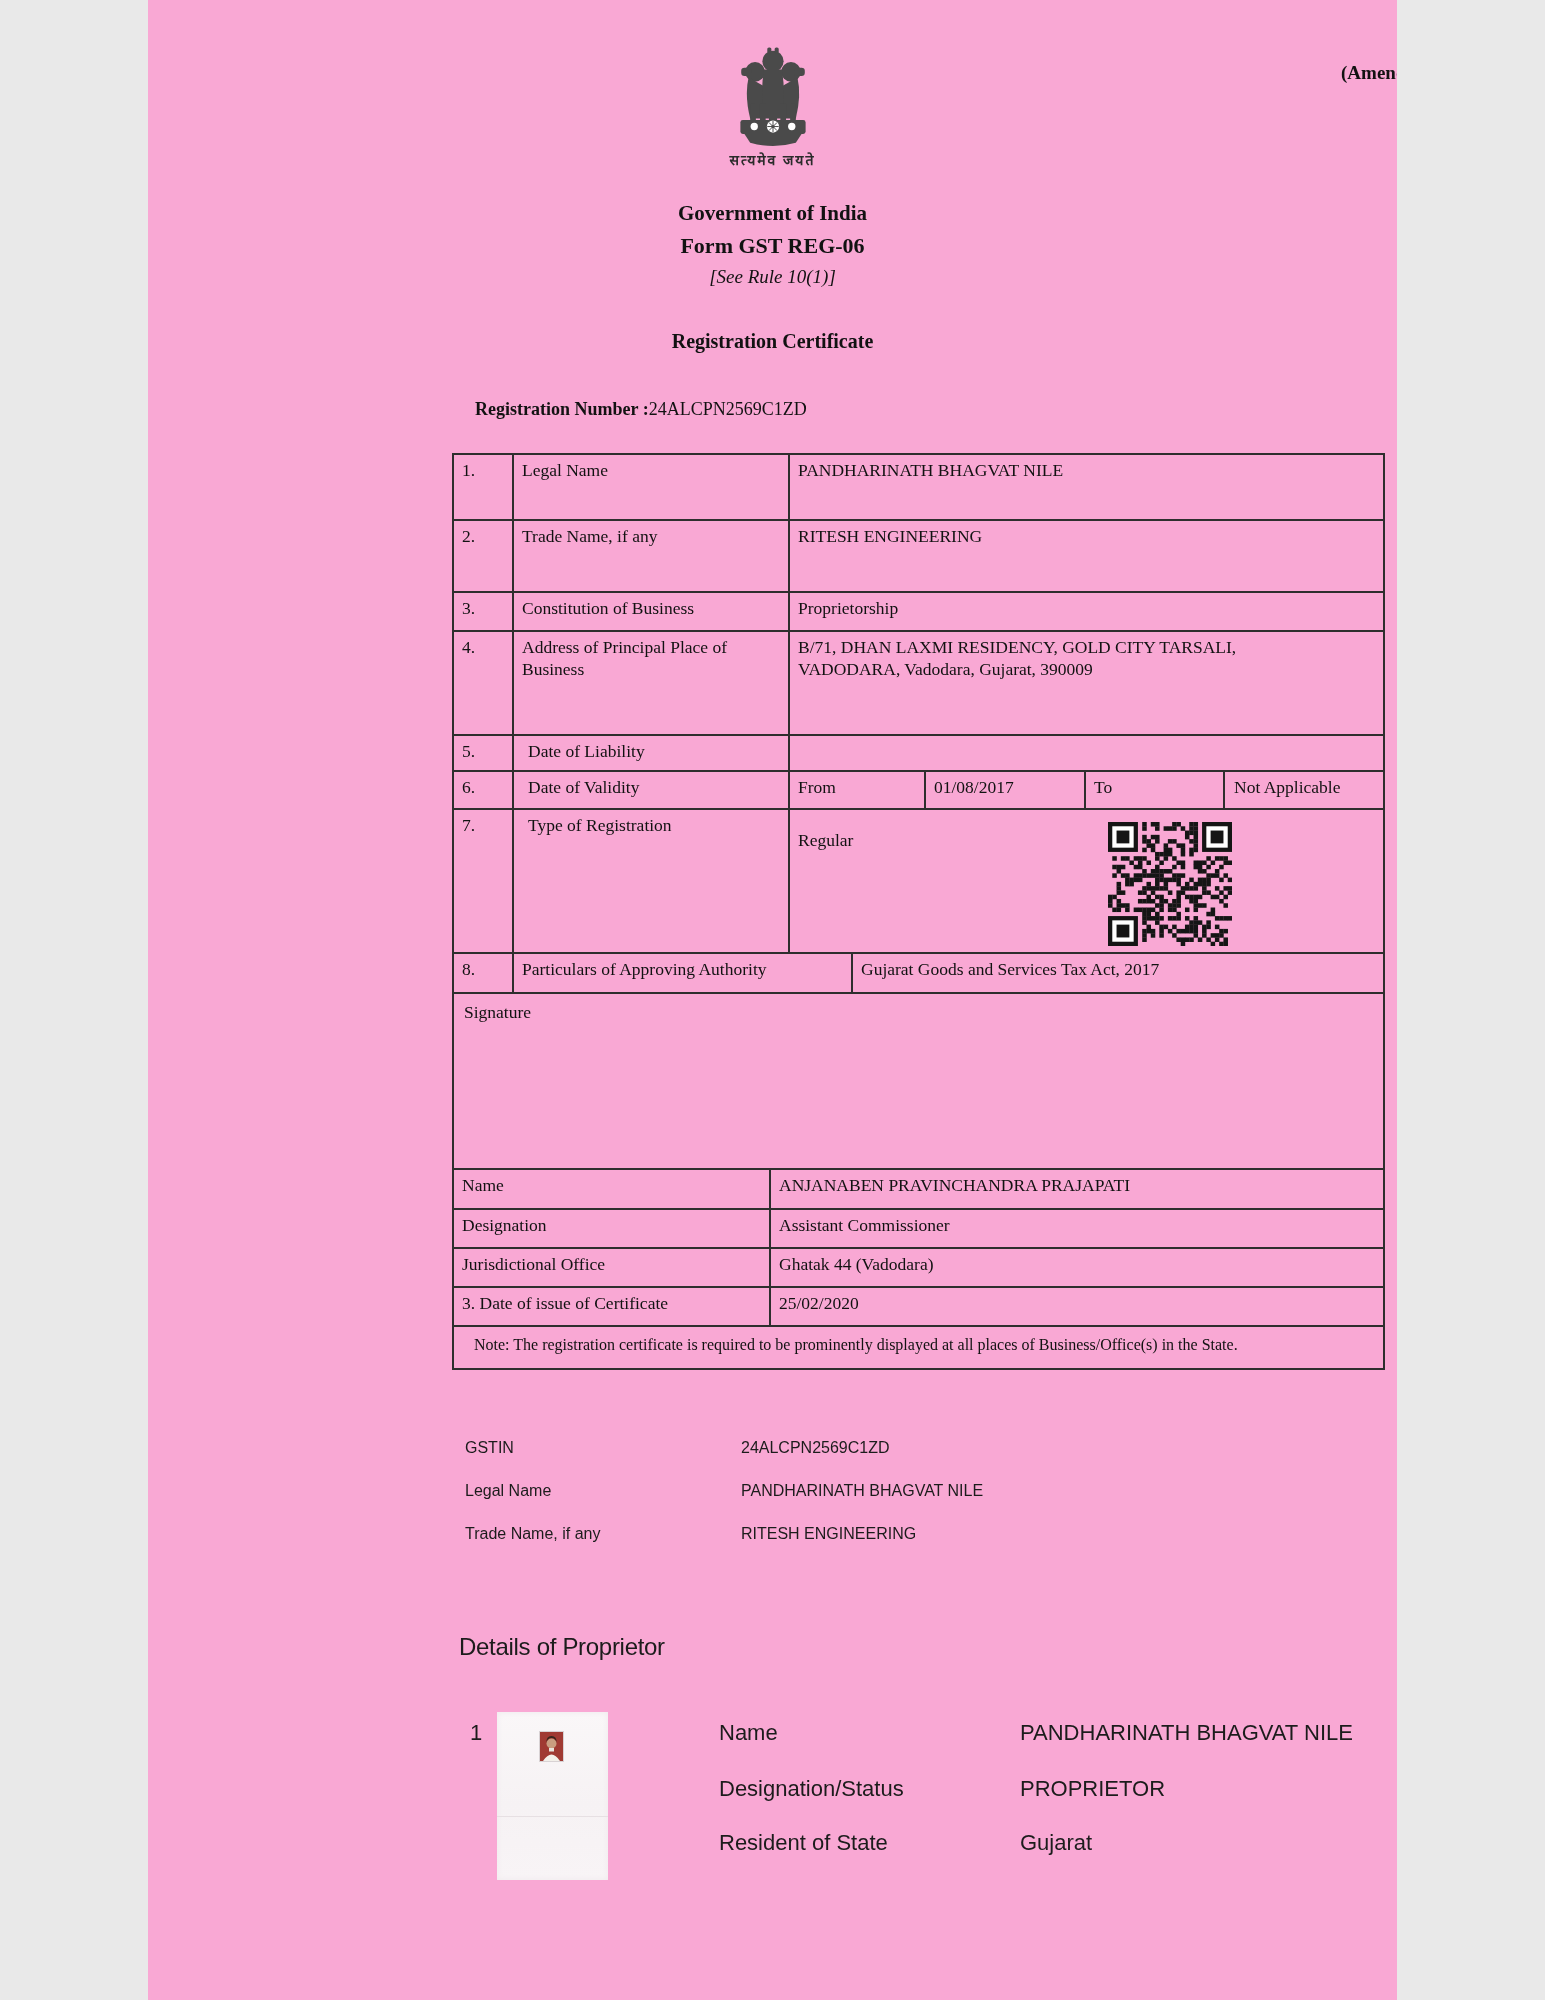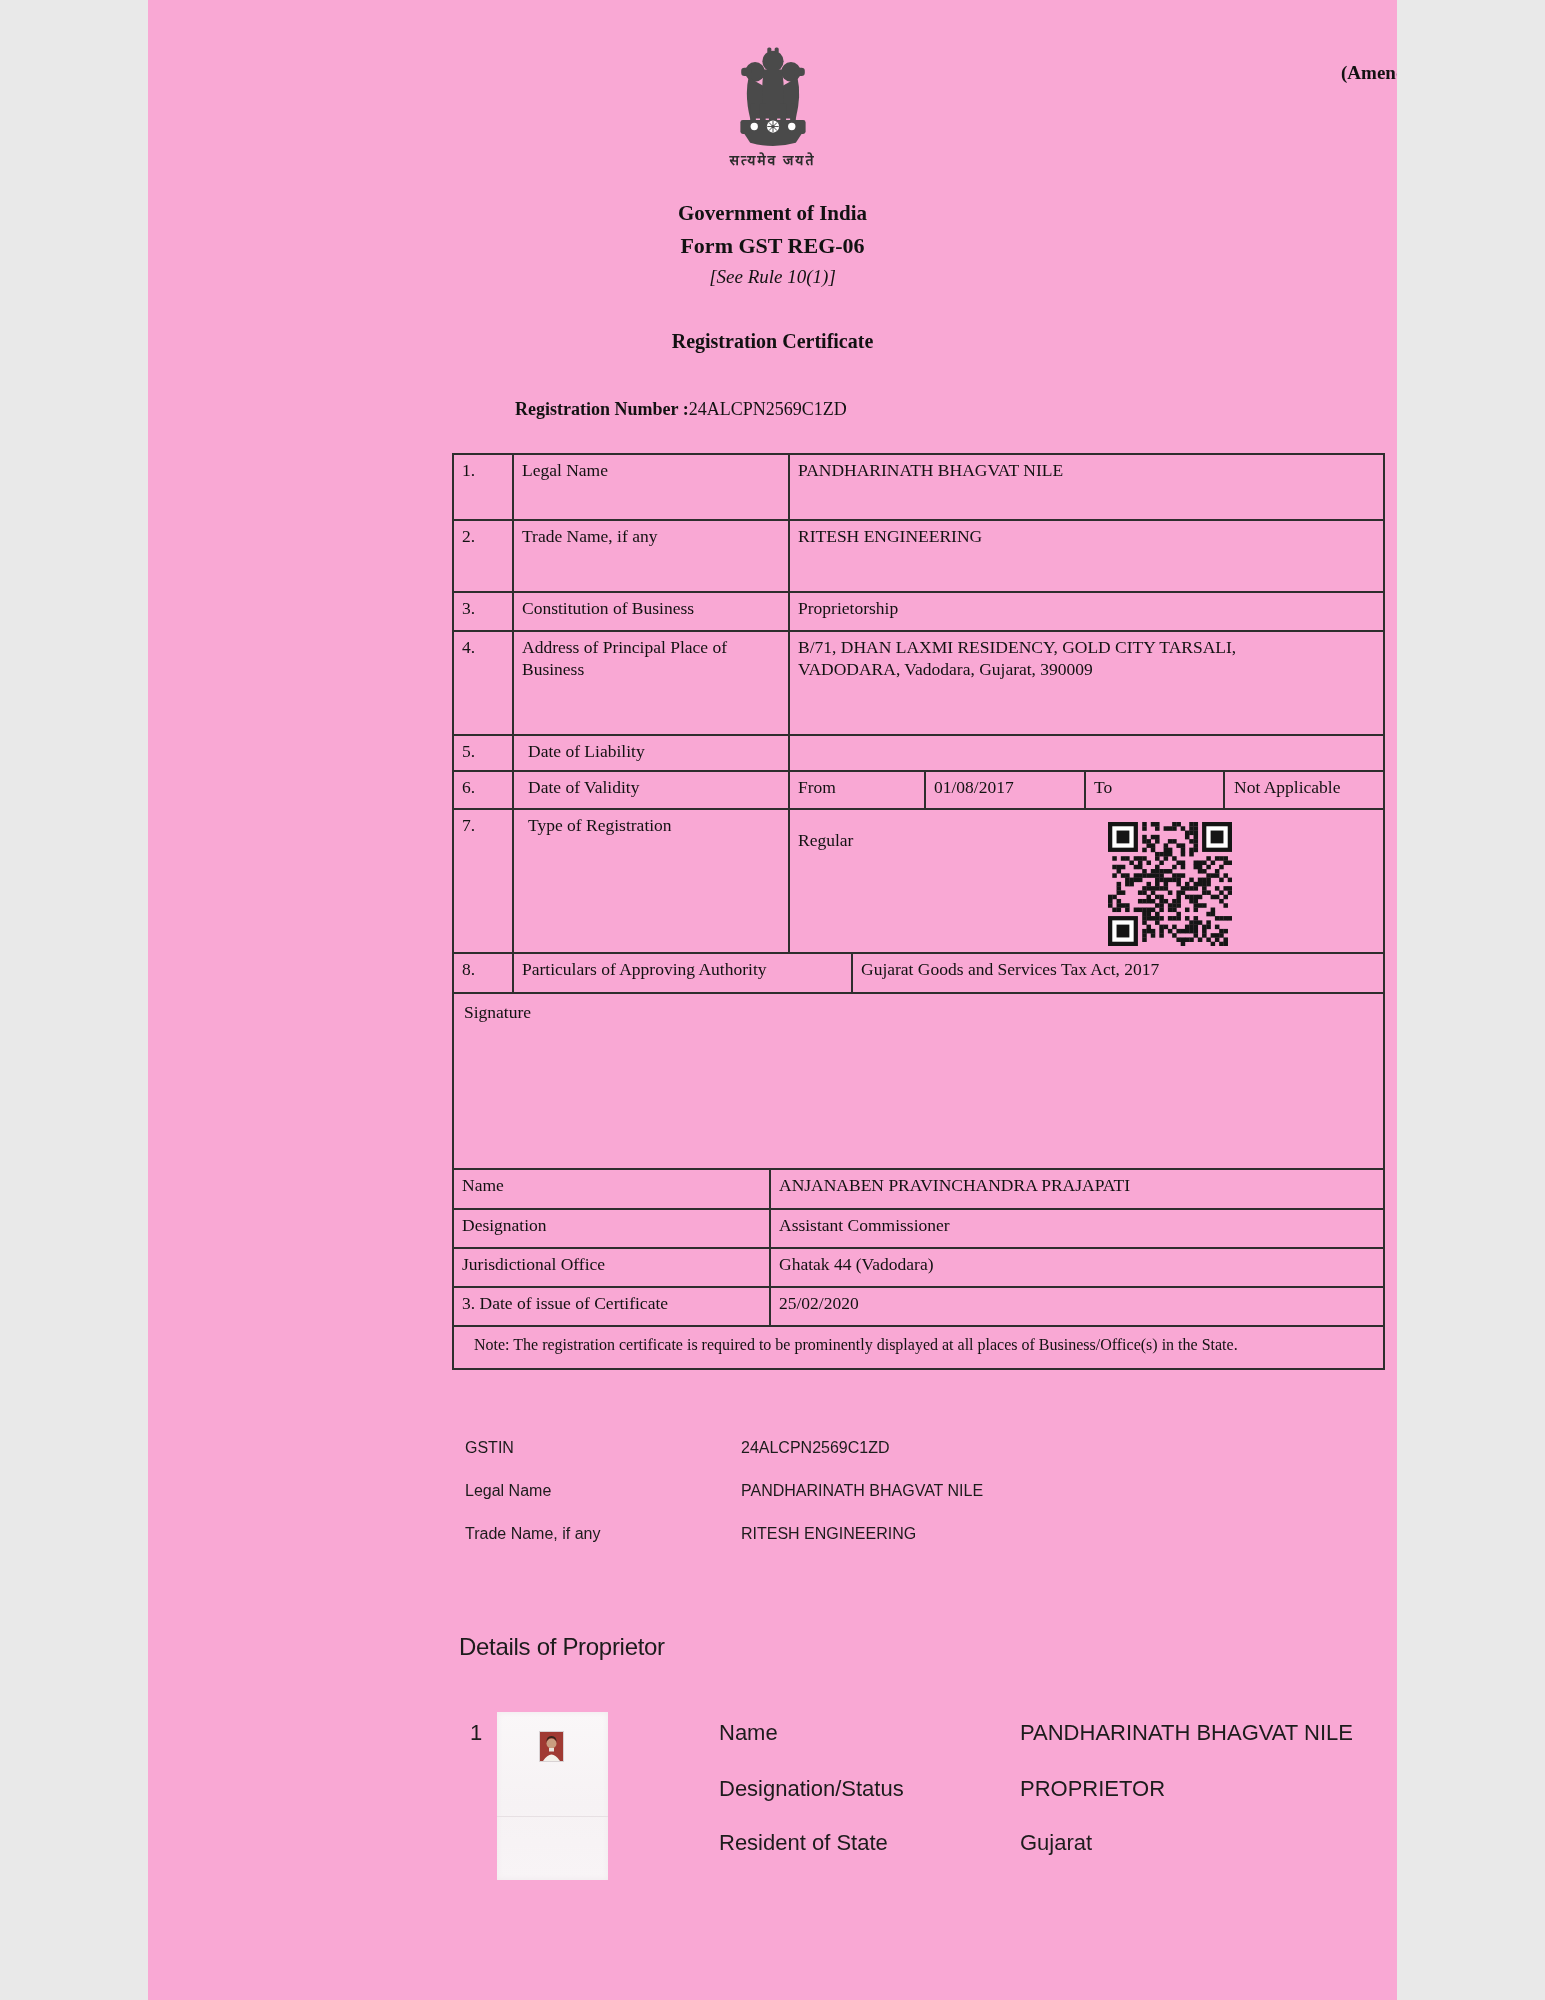--- a/index.html
+++ b/index.html
@@ -10,21 +10,21 @@
   .amended{position:absolute;left:1193px;top:62px;font-weight:bold;font-size:19px;}
   .emblem-wrap{position:absolute;left:50%;top:45px;transform:translateX(-50%);width:86px;height:106px;}
   .emblem-wrap svg{width:100%;height:100%;}
   .motto{position:absolute;left:50%;top:150px;transform:translateX(-50%);
          font-size:14px;font-weight:bold;color:#2b2b2b;letter-spacing:2px;white-space:nowrap;}
   .t-center{position:absolute;left:0;right:0;text-align:center;}
   .t-gov {top:201px;font-size:21px;font-weight:bold;}
   .t-form{top:233px;font-size:22px;font-weight:bold;}
   .t-rule{top:266px;font-size:19px;font-style:italic;}
   .t-cert{top:330px;font-size:20px;font-weight:bold;}
-  .regnum{position:absolute;left:327px;top:399px;font-size:18px;margin-left:40px;}
+  .regnum{position:absolute;left:327px;top:399px;font-size:18px;}
   .regnum b{font-weight:bold;}
 
   
   .gst-table{position:absolute;left:304px;top:453px;width:933px;border:2px solid #2e2e2e;
              font-size:17.5px;line-height:1.25;box-sizing:border-box;}
   .trow{display:flex;border-bottom:2px solid #2e2e2e;box-sizing:border-box;}
   .trow:last-child{border-bottom:none;}
   .cell{box-sizing:border-box;padding:5px 8px;border-right:2px solid #2e2e2e;overflow:hidden;}
   .cell:last-child{border-right:none;}
   .c-no{width:60px;flex:0 0 60px;}

